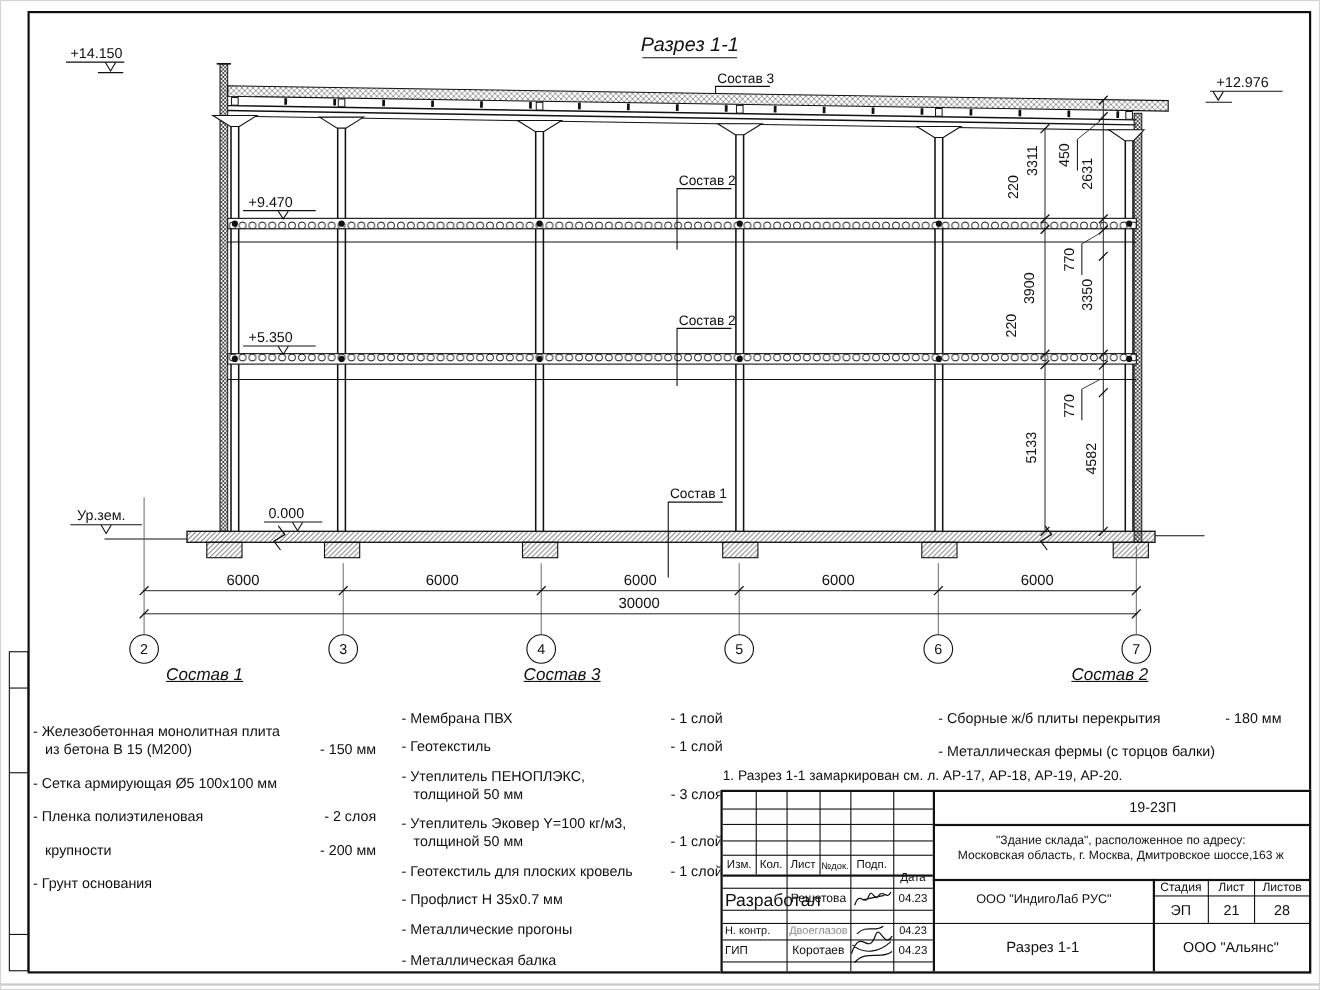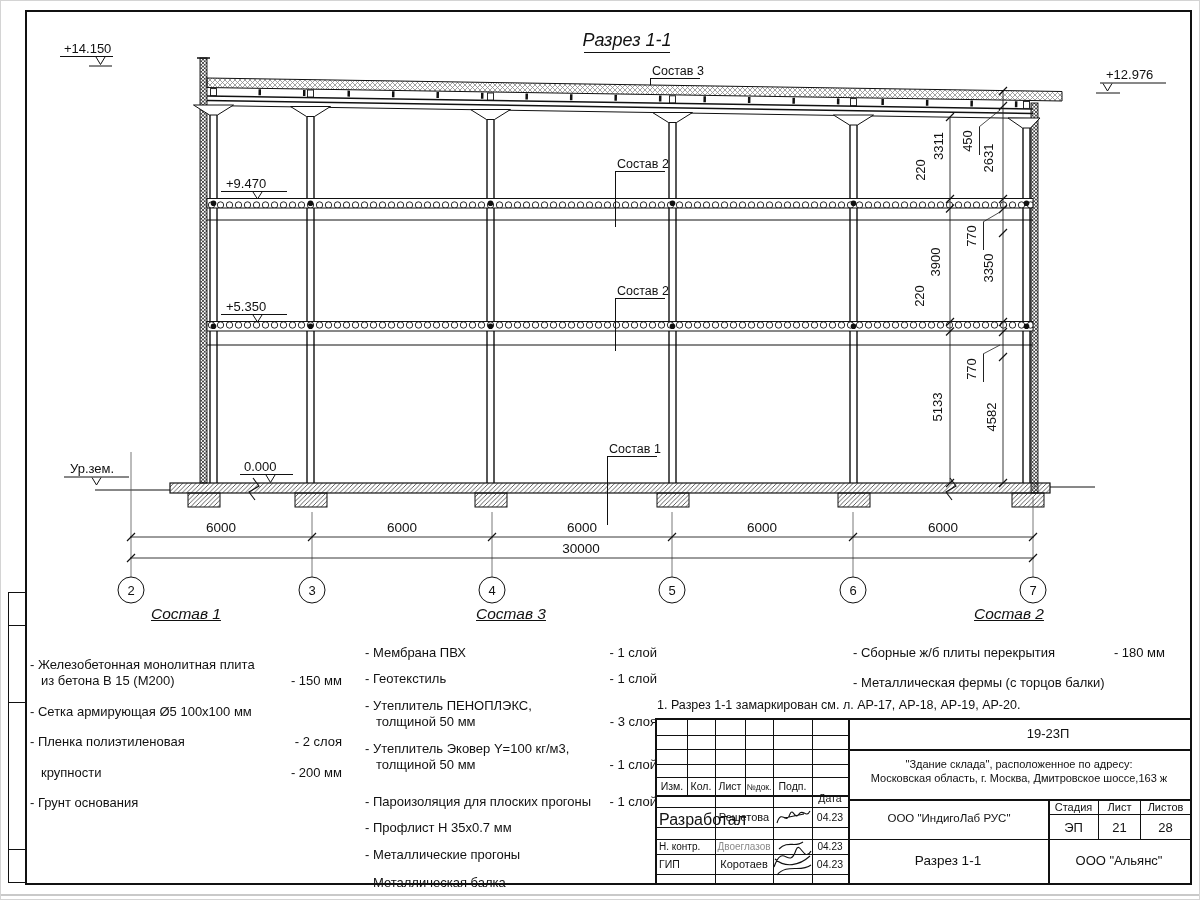--- a/index.html
+++ b/index.html
@@ -246,27 +246,27 @@
       </div>
     <div class="ci" style="margin-bottom:10px">
       <div>- Геотекстиль</div>
       <span class="val">- 1 слой</span>
       </div>
     <div class="ci" style="margin-bottom:10px">
       <div>- Утеплитель ПЕНОПЛЭКС,</div>
         <div class="l2">толщиной 50 мм</div>
       <span class="val">- 3 слоя</span>
       </div>
-    <div class="ci" style="margin-bottom:20px">
+    <div class="ci" style="margin-bottom:10px">
       <div>- Утеплитель Эковер Y=100 кг/м3,</div>
         <div class="l2">толщиной 50 мм</div>
       <span class="val">- 1 слой</span>
       </div>
     <div class="ci" style="margin-bottom:10px">
-      <div>- Пароизоляция для плоских прогоны</div>
+      <div>- Геотекстиль для плоских кровель</div>
       <span class="val">- 1 слой</span>
       </div>
     <div class="ci" style="margin-bottom:10px">
       <div>- Профлист Н 35х0.7 мм</div>
       </div>
     <div class="ci" style="margin-bottom:12px">
       <div>- Металлические прогоны</div>
       </div>
     <div class="ci">
       <div>- Металлическая балка</div>

